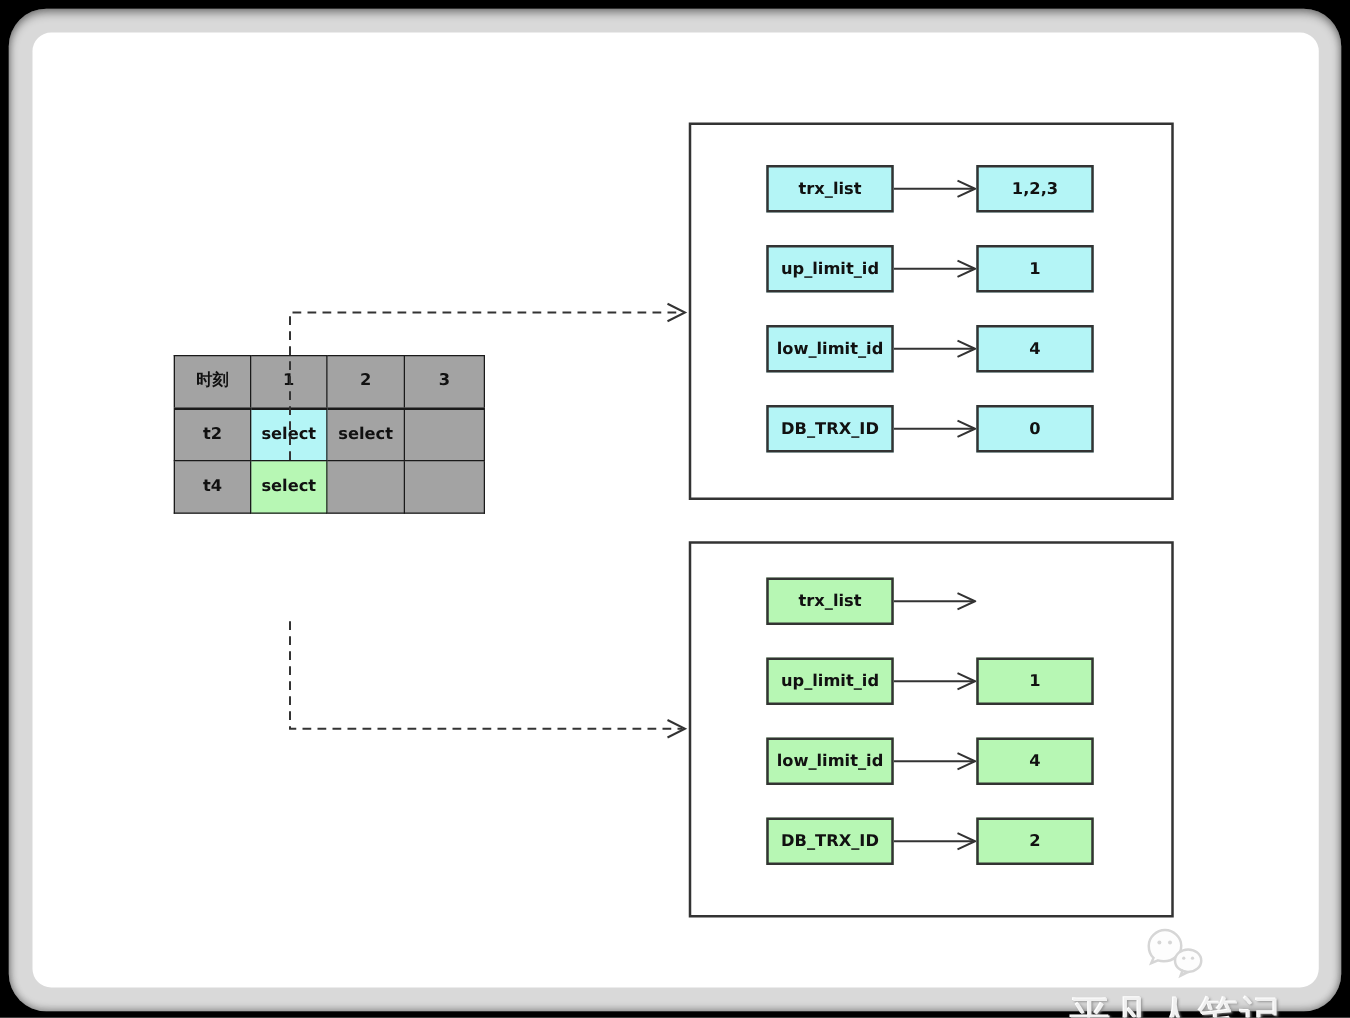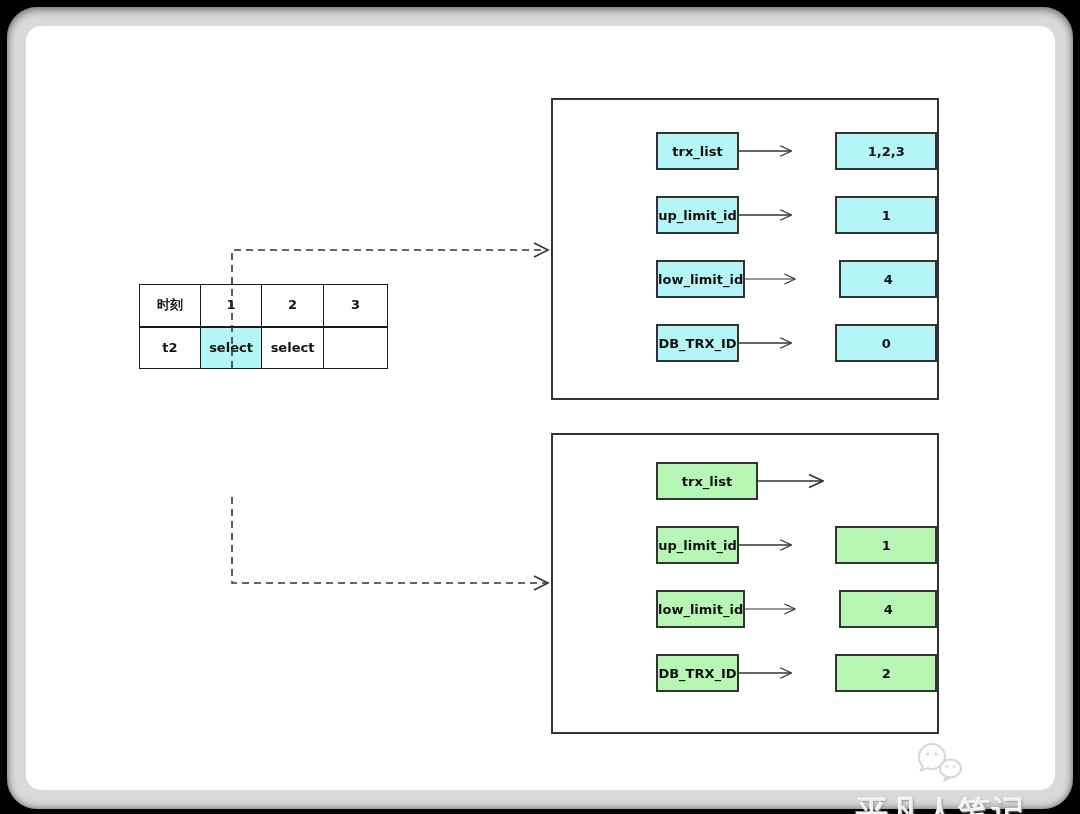--- a/index.html
+++ b/index.html
@@ -15,21 +15,21 @@
     border-radius:30px; background:#d9d9d9;
     box-shadow: inset 0 3px 8px rgba(0,0,0,.45), inset 0 -2px 6px rgba(0,0,0,.25);
   }
   .card {
     position:absolute; left:26px; top:26px; width:1029px; height:764px;
     border-radius:15px; background:#fff; z-index:1;
   }
   
   table.tl {
     position:absolute; left:139px; top:284px; z-index:2;
-    border-collapse:collapse; table-layout:fixed; background:#ffffff;
+    border-collapse:collapse; table-layout:fixed; background:#a3a3a3;
   }
   table.tl td {
     border:1px solid #1a1a1a; height:42px; padding:0;
     text-align:center; vertical-align:middle;
     font-size:13px; font-weight:600; line-height:1.2;
   }
   table.tl tr.sep td { border-top-width:2px;margin-top:24px; }
   .cyan  { background:var(--cyan,#b4f5f6); }
   .green { background:var(--green,#b7f7b4); }
   
@@ -37,23 +37,23 @@
     position:absolute; width:388px; z-index:2; background:#fff;
     border:2px solid #333; display:flex; flex-direction:column;
     padding:32px 0 0 60px; gap:26px;
   }
   .panel.top    { left:551px; top:98px;  height:302px; }
   .panel.bottom { left:551px; top:433px; height:301px; padding-top:27px; }
   .prow { display:flex; align-items:center; height:38px; flex:0 0 38px; }
   .pbox {
     width:102px; height:38px; border:2px solid #333;
     display:flex; align-items:center; justify-content:center;
-    font-size:13px; font-weight:700; text-align:left;margin-left:43px;
-  }
-  .pbox.pval { width:125px; }
+    font-size:13px; font-weight:700; text-align:left;
+  }
+  .pbox.pval { width:94px; }
   .parrow { width:66px; height:18px; display:block; }
   .parrow line, .parrow polyline { stroke:var(--line,#333); stroke-width:1.6; fill:none; }
   
   svg.overlay { position:absolute; left:0; top:0; z-index:3; pointer-events:none; }
   svg.overlay polyline { stroke:var(--line,#333); stroke-width:1.6; fill:none; }
   svg.overlay .dash { stroke-dasharray:7 5; }
   
   .watermark {
     position:absolute; left:856px; top:740px; z-index:2;
     display:flex; align-items:center; gap:5px;flex-direction:column;
@@ -87,20 +87,26 @@
         <td>1</td>
         <td>2</td>
         <td>3</td>
       </tr>
       <tr class="sep">
         <td>t2</td>
         <td class="cyan">select</td>
         <td>select</td>
         <td></td>
       </tr>
+      <tr>
+        <td>t4</td>
+        <td class="green">select</td>
+        <td></td>
+        <td></td>
+      </tr>
     </tbody>
   </table>
 
   <div class="panel top">
     <div class="prow">
       <div class="pbox cyan">trx_list</div>
       <svg class="parrow" viewBox="0 0 66 18">
           <line x1="0" y1="9" x2="64" y2="9"></line>
           <polyline points="51,2.5 65,9 51,15.5"></polyline>
         </svg>

